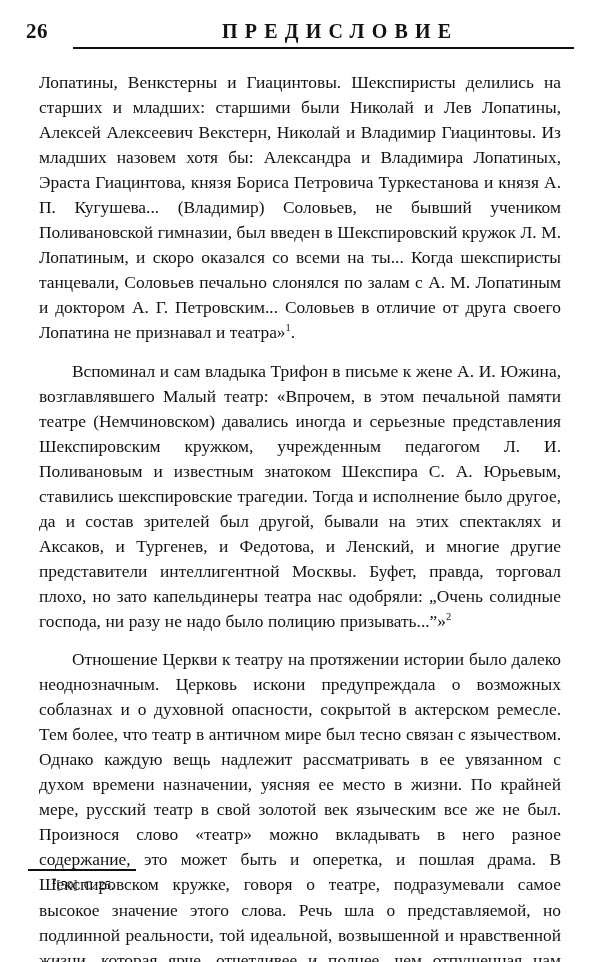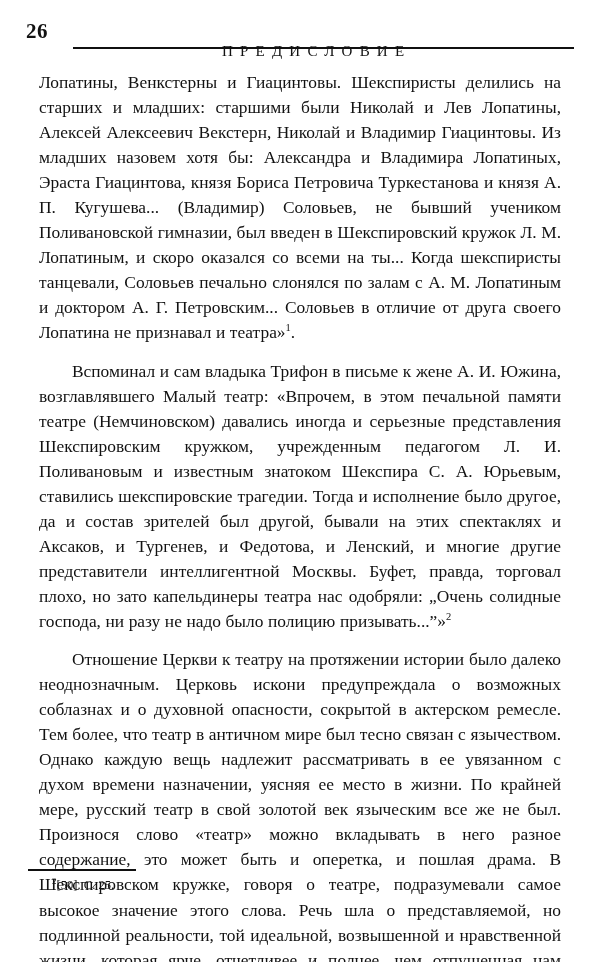--- a/index.html
+++ b/index.html
@@ -36,26 +36,25 @@
     top: -2px;
     font-size: 21px;
     font-weight: 700;
     letter-spacing: 0.5px;
     line-height: 26px;
   }
   .head-title {
     position: absolute;
     left: 196px;
     top: 2px;
-    font-size: 15px;
-    font-weight: 400;
+    font-size: 20px;
+    font-weight: 700;
     letter-spacing: 7.2px;
     line-height: 18px;
     white-space: nowrap;
-    margin-top: 20px;
   }
   .head-rule {
     position: absolute;
     left: 47px;
     top: 27px;
     width: 501px;
     height: 2.1px;
     background: #101010;
   }
 

